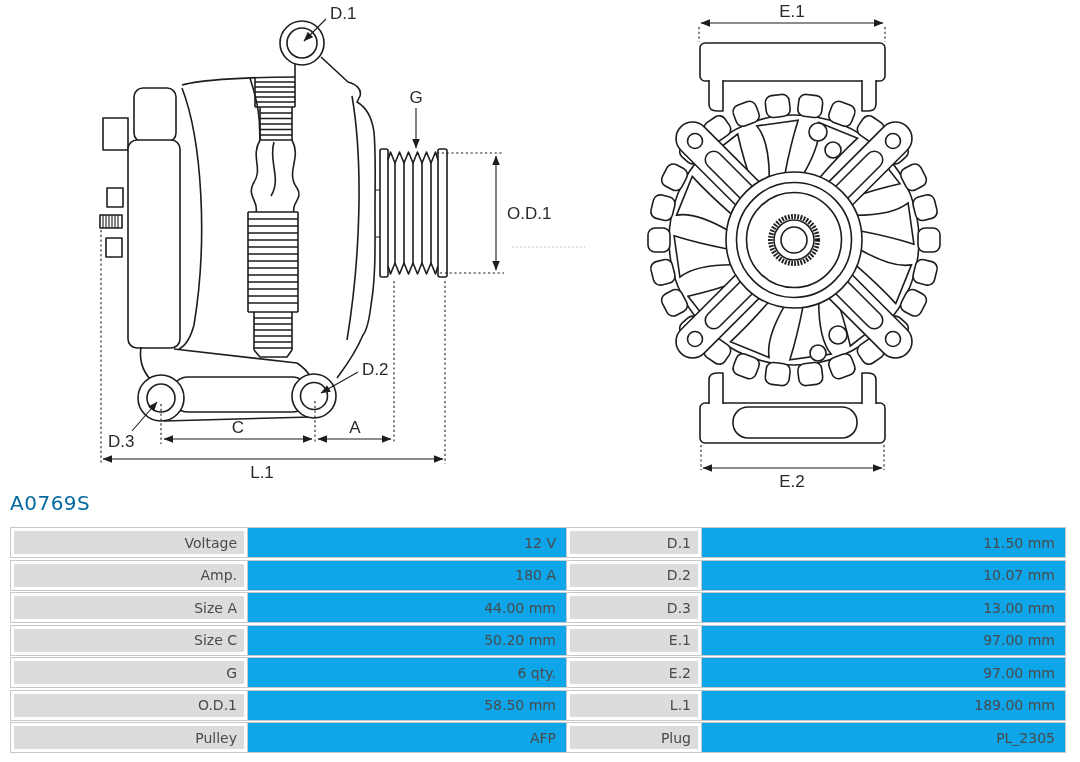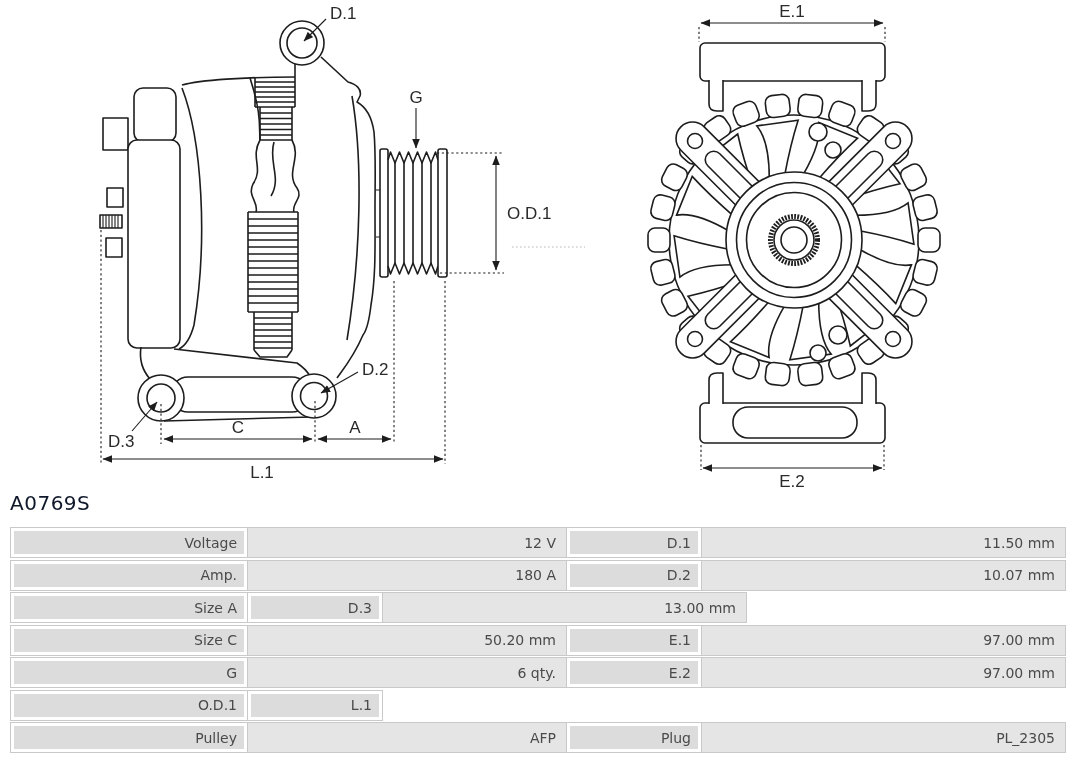--- a/index.html
+++ b/index.html
@@ -8,27 +8,27 @@
   svg{position:absolute;top:0;left:0;}
   svg text{font-family:"Liberation Sans", sans-serif;font-size:17px;fill:#2a2a2a;}
   .ln{stroke:#1d1d1d;stroke-width:1.6;fill:none;stroke-linejoin:round;}
   .fw{fill:#fff;}
   .dim{stroke:#1d1d1d;stroke-width:1.1;fill:none;}
   .dot{stroke:#1d1d1d;stroke-width:1.1;fill:none;stroke-dasharray:2.2 2.6;}
   .faint{stroke:#b9b9b9;stroke-width:1;fill:none;stroke-dasharray:1.6 2.4;}
   #tabs rect,#petals path{fill:#fff;stroke:#1d1d1d;stroke-width:1.6;}
   .teeth{fill:none;stroke:#1d1d1d;stroke-width:5;stroke-dasharray:1.8 1.35;}
 
-  .part-no{position:absolute;left:10px;top:491px;font-size:20px;color:#0f172a;
+  .part-no{position:absolute;left:10px;top:491px;font-size:20px;color:#0369a1;
            letter-spacing:.5px;}
   .spec-table{position:absolute;left:10px;top:527px;width:1058px;}
   .row{display:flex;height:31px;margin-bottom:1.5px;}
   .cell{box-sizing:border-box;border:1px solid #c9c9c9;display:flex;
         align-items:center;justify-content:flex-end;padding-right:10px;
-        font-size:14px;color:#4a4a4a;background:#e5e5e5;}
+        font-size:14px;color:#4a4a4a;background:#0ea5e9;}
   .cell + .cell{margin-left:-1px;}
   .lab{background:#dcdcdc;box-shadow:inset 0 0 0 3px #fff;}
   .c1{width:238px;}.c2{width:320px;}.c3{width:136px;}.c4{width:365px;text-align:right;}
 </style>
 </head>
 <body>
 
 <svg width="1080" height="500" viewBox="0 0 1080 500">
   <defs>
     <marker id="ar" viewBox="0 0 10 8" refX="9.5" refY="4" markerWidth="9" markerHeight="7" orient="auto-start-reverse">
@@ -226,38 +226,41 @@
     <div class="cell c4">11.50 mm</div>
   </div>
   <div class="row">
     <div class="cell lab c1">Amp.</div>
     <div class="cell c2">180 A</div>
     <div class="cell lab c3">D.2</div>
     <div class="cell c4">10.07 mm</div>
   </div>
   <div class="row">
     <div class="cell lab c1">Size A</div>
+    <div class="cell c2">44.00 mm</div>
     <div class="cell lab c3">D.3</div>
     <div class="cell c4">13.00 mm</div>
   </div>
   <div class="row">
     <div class="cell lab c1">Size C</div>
     <div class="cell c2">50.20 mm</div>
     <div class="cell lab c3">E.1</div>
     <div class="cell c4">97.00 mm</div>
   </div>
   <div class="row">
     <div class="cell lab c1">G</div>
     <div class="cell c2">6 qty.</div>
     <div class="cell lab c3">E.2</div>
     <div class="cell c4">97.00 mm</div>
   </div>
   <div class="row">
     <div class="cell lab c1">O.D.1</div>
+    <div class="cell c2">58.50 mm</div>
     <div class="cell lab c3">L.1</div>
+    <div class="cell c4">189.00 mm</div>
   </div>
   <div class="row">
     <div class="cell lab c1">Pulley</div>
     <div class="cell c2">AFP</div>
     <div class="cell lab c3">Plug</div>
     <div class="cell c4">PL_2305</div>
   </div>
 </div>
 
 </body></html>

